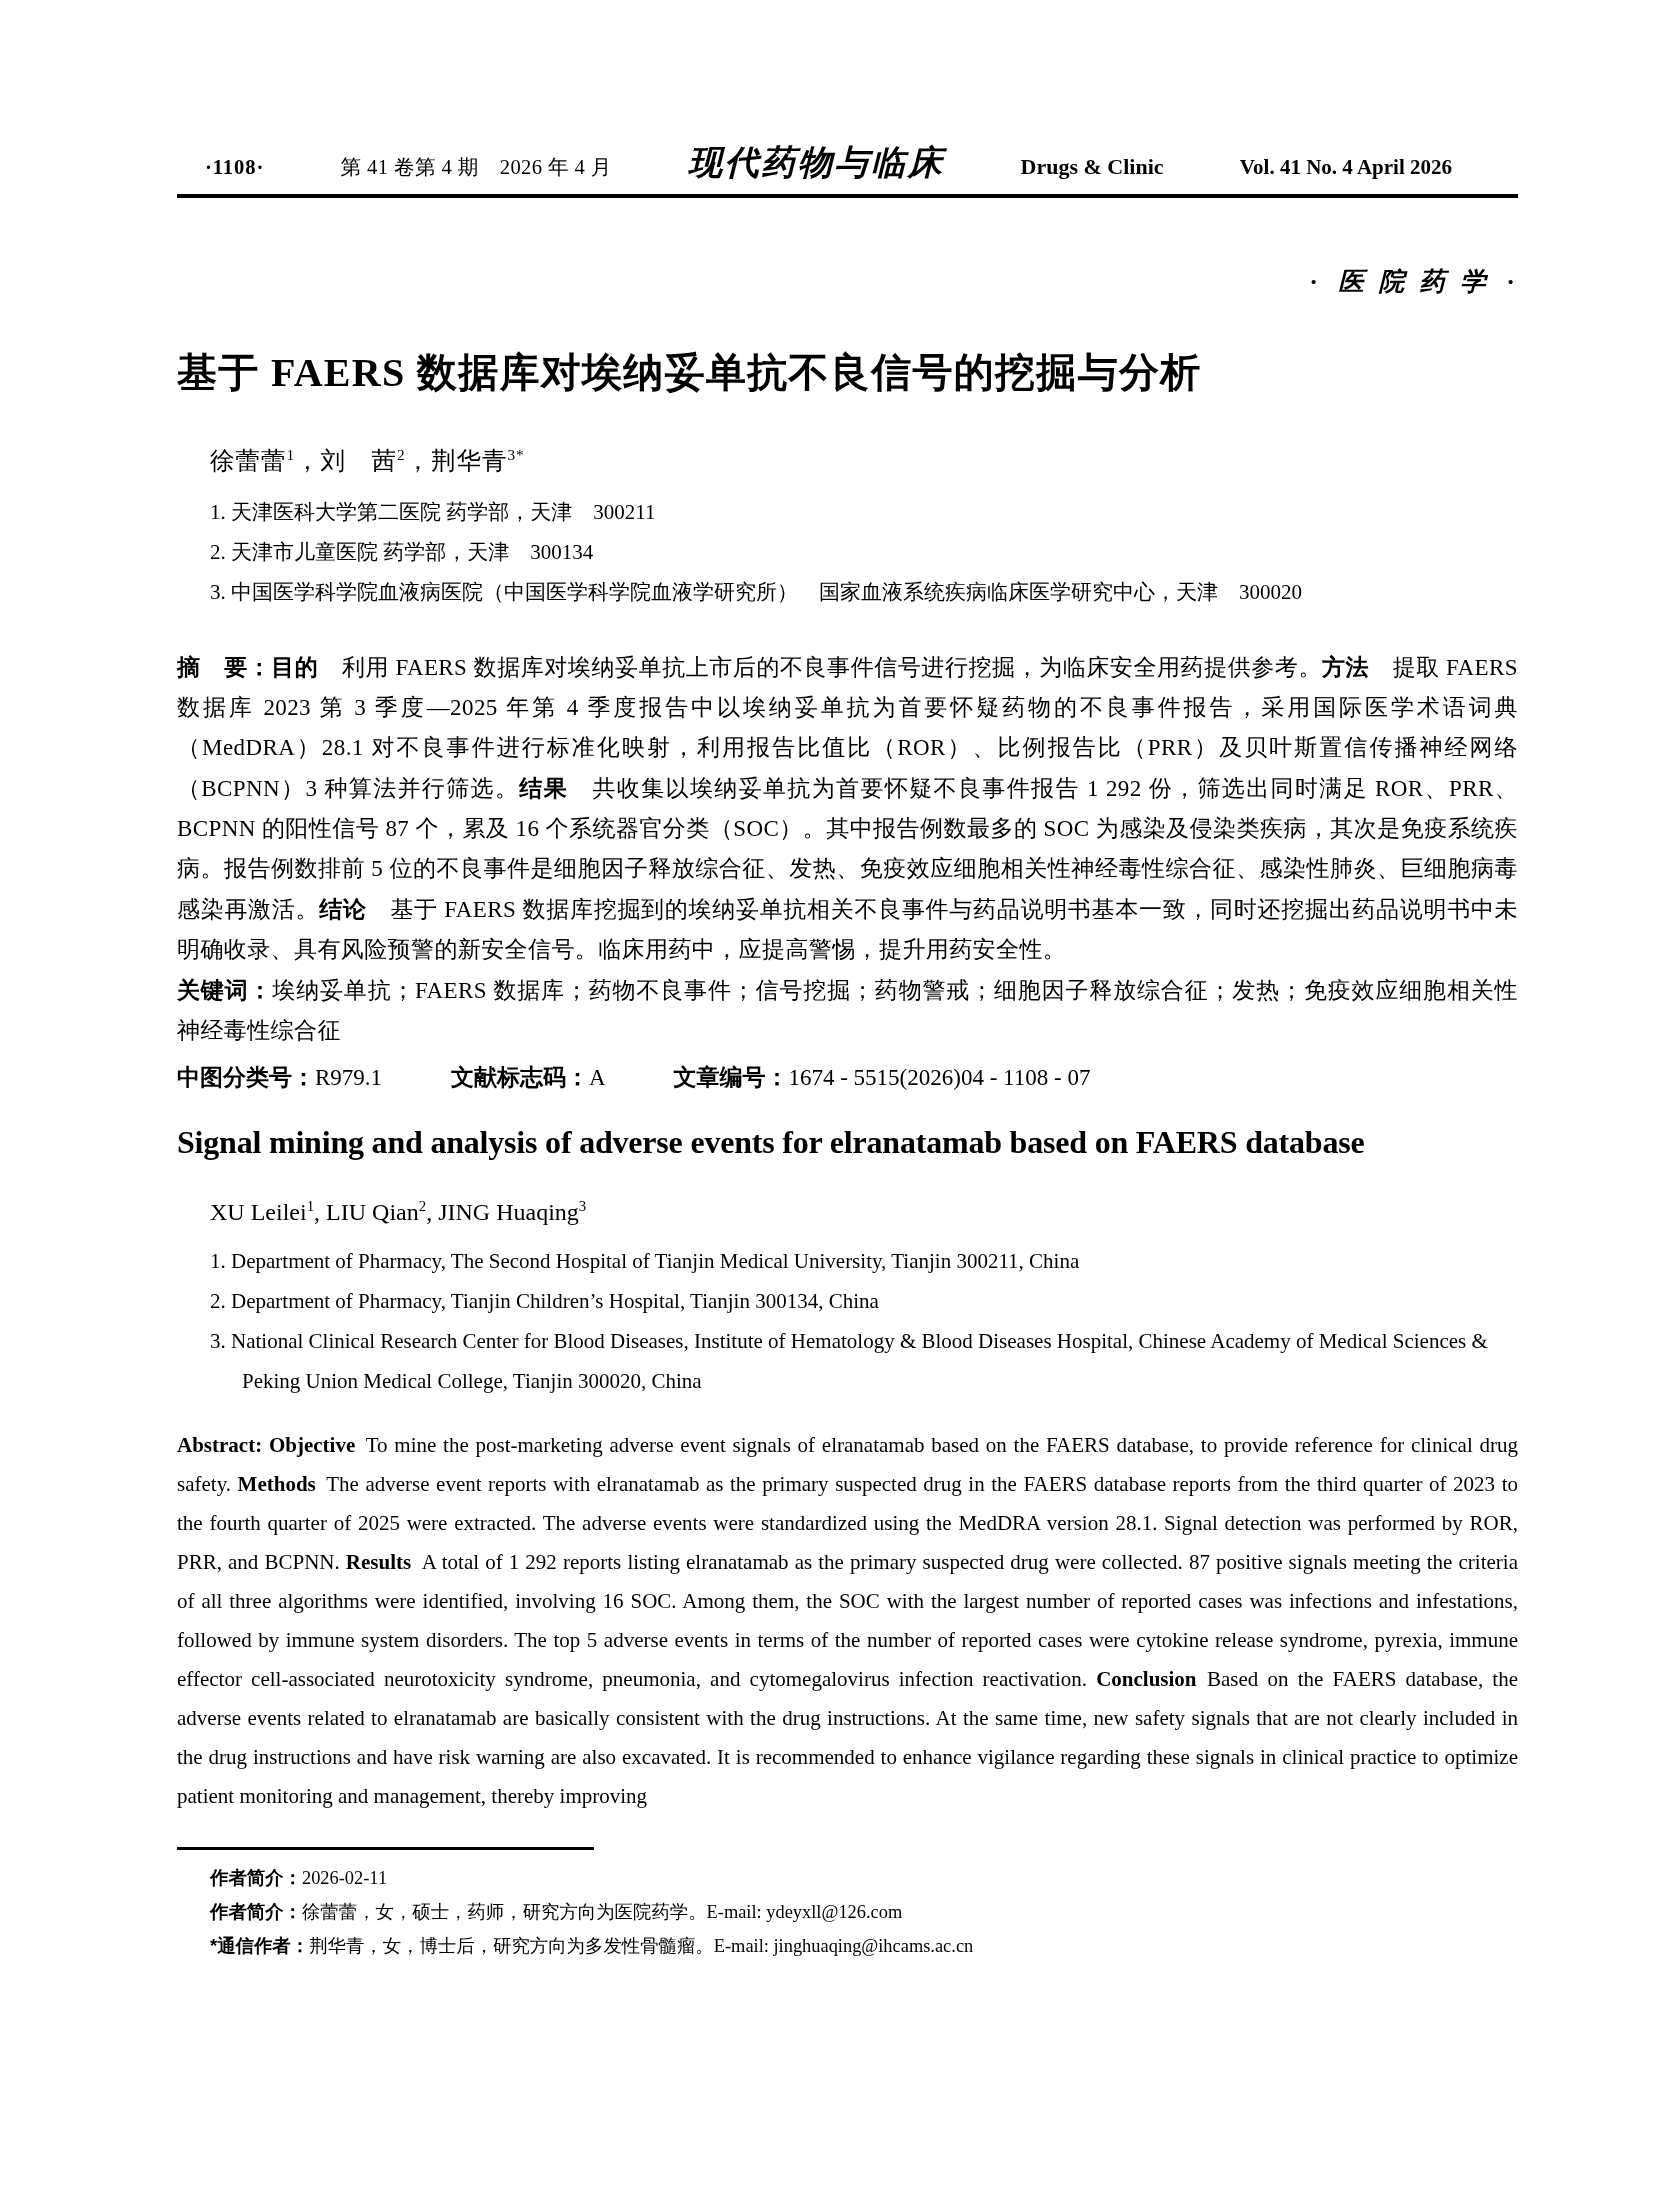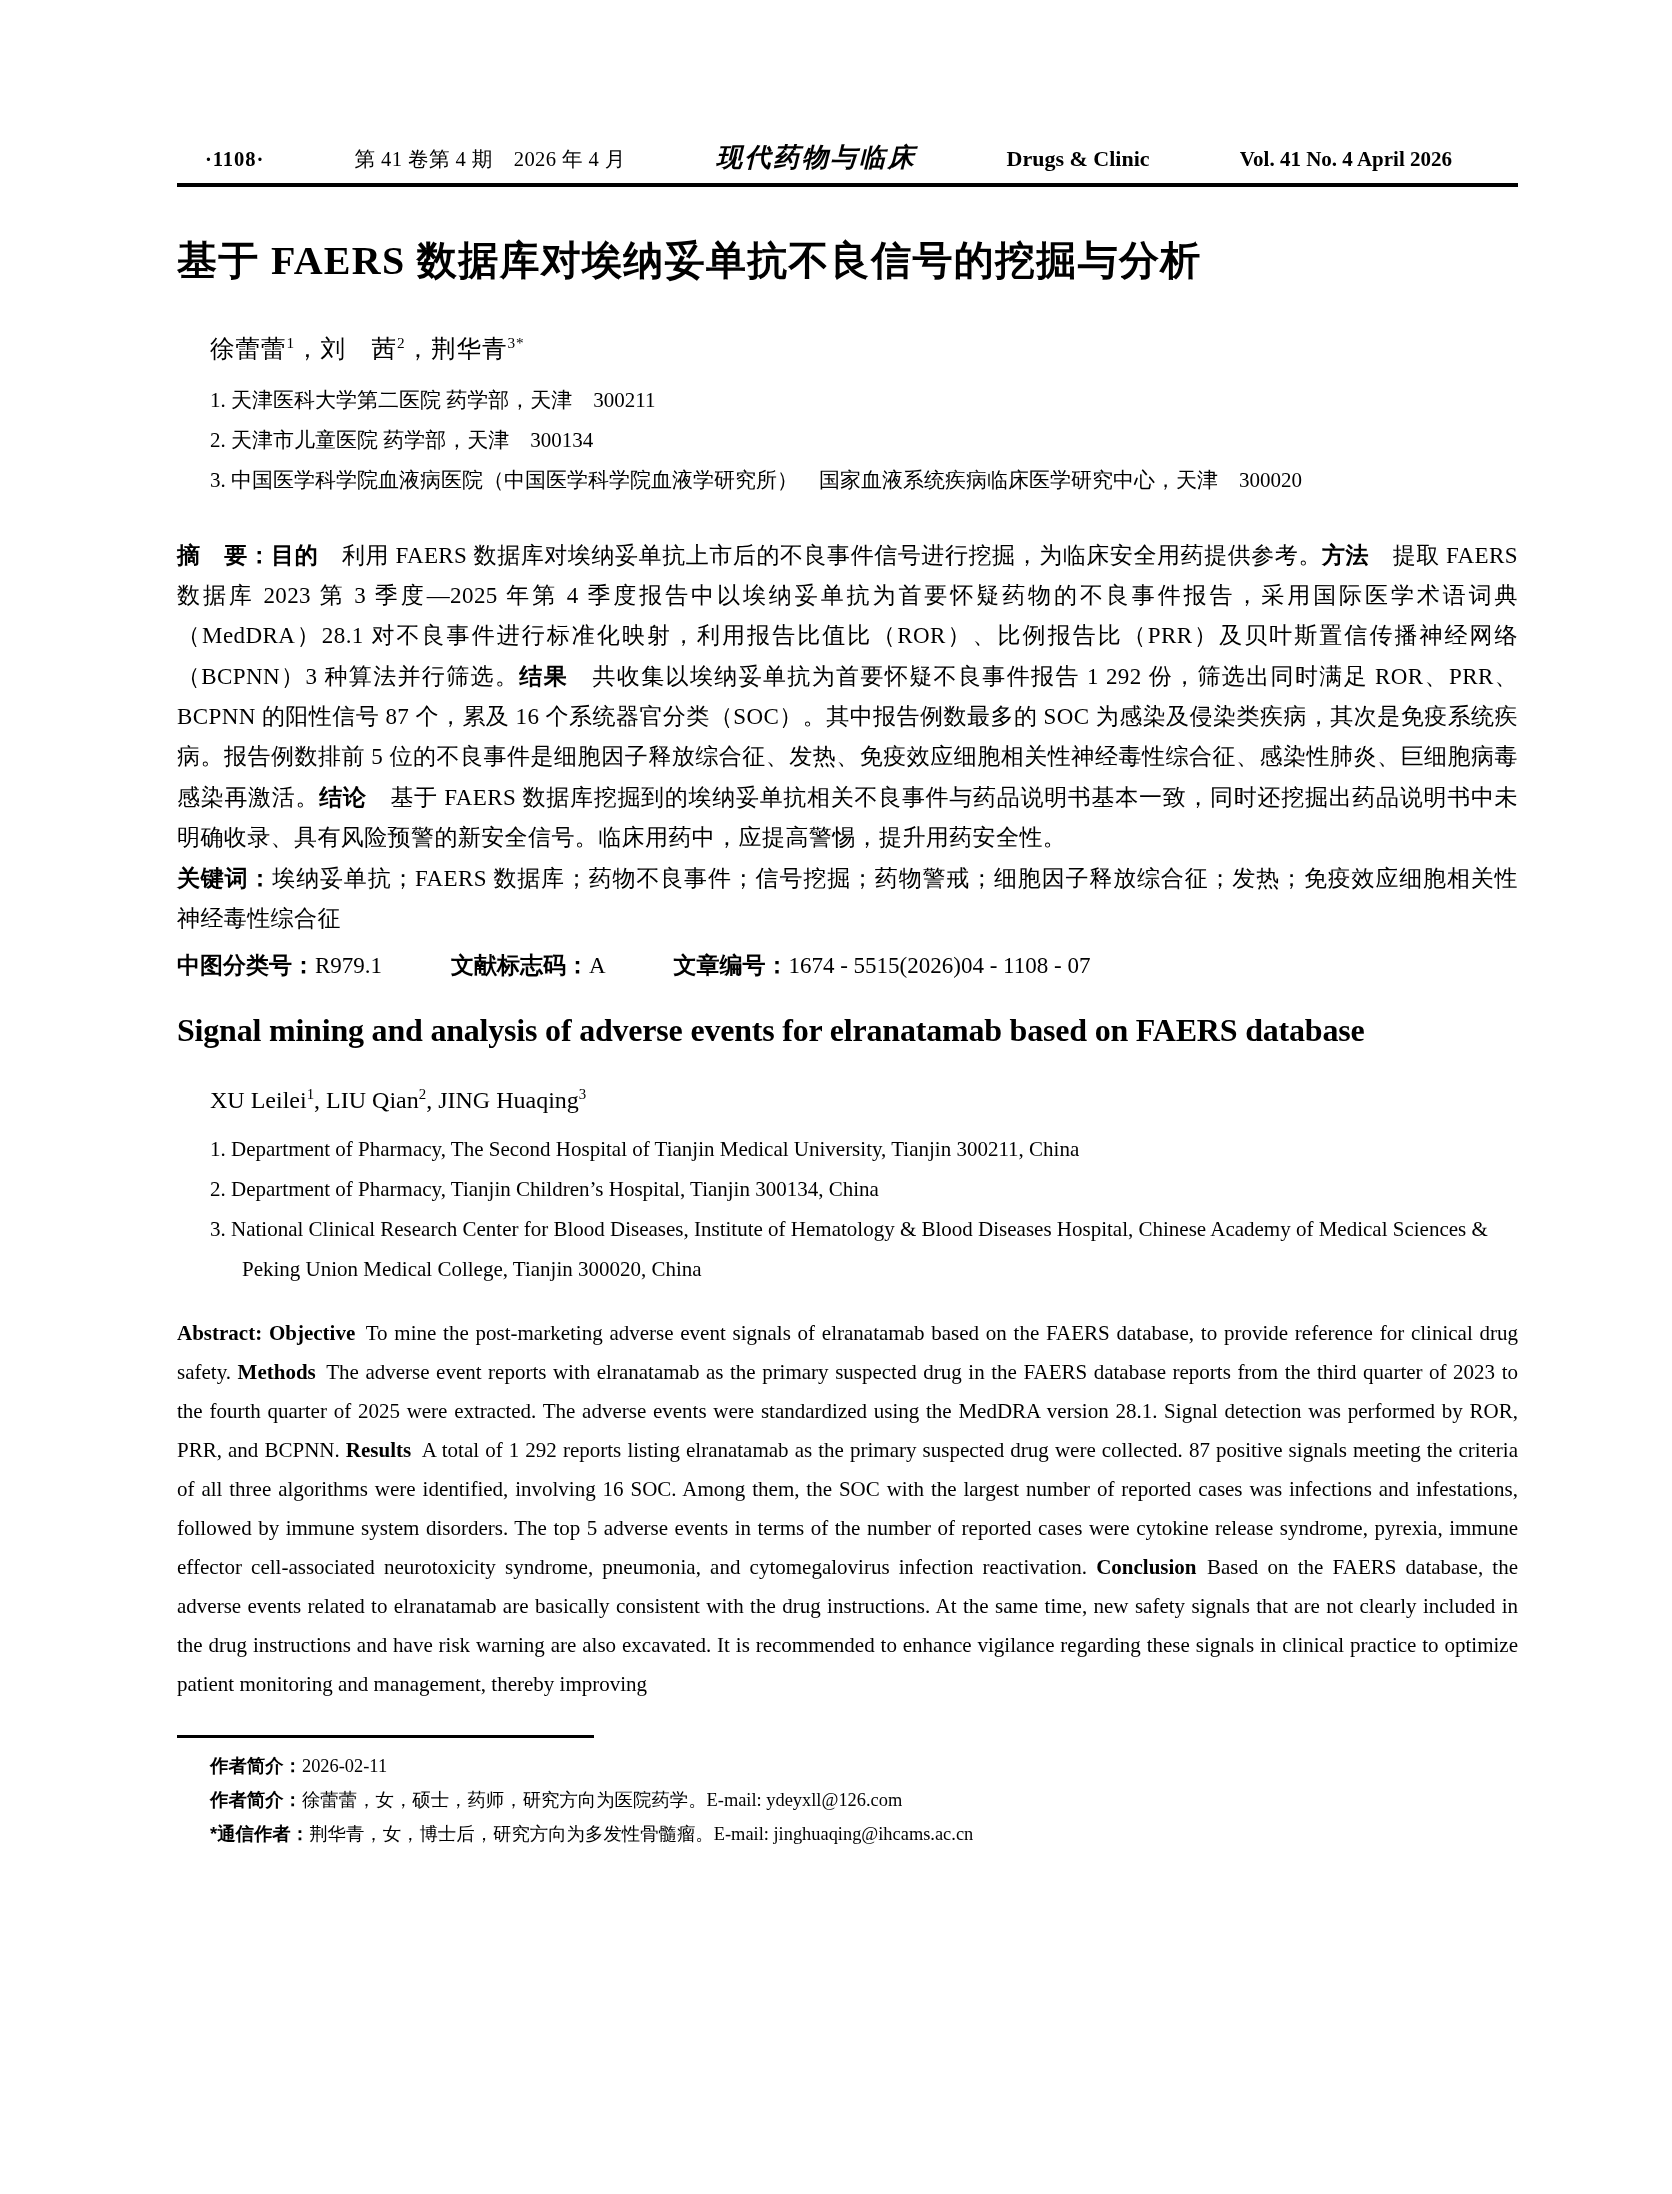--- a/index.html
+++ b/index.html
@@ -15,21 +15,21 @@
   }
   .hei{font-family:"Liberation Sans","DejaVu Sans",sans-serif;font-weight:bold;}
   .bold-serif{font-weight:bold;font-family:"Liberation Serif","DejaVu Serif",serif;}
   sup{font-size:0.62em;line-height:0;}
 
   
   .hdr{display:flex;align-items:baseline;justify-content:space-between;
        font-size:20.6px;padding-right:66px;}
   .hdr .pgnum{font-weight:bold;letter-spacing:0.9px;margin-left:28px;}
   .hdr .iss-cn{letter-spacing:0.4px;}
-  .hdr .jcn{font-size:26px;font-weight:bold;font-style:italic;letter-spacing:2.6px;}
+  .hdr .jcn{font-size:34px;font-weight:bold;font-style:italic;letter-spacing:2.6px;}
   .hdr .jen{font-weight:bold;font-size:22px;}
   .hdr .ien{font-weight:bold;font-size:21px;}
   .hrule{margin-top:8px;height:3.5px;background:#000;}
 
   
   .section-mark{margin-top:66px;text-align:right;font-size:25.5px;font-weight:bold;
                 font-style:italic;letter-spacing:4.4px;}
 
   
   .title-cn{margin-top:46px;font-size:40px;font-weight:bold;letter-spacing:1.3px;white-space:nowrap;}
@@ -61,20 +61,21 @@
 
   <div class="hdr">
     <span class="pgnum">·1108·</span>
     <span class="iss-cn">第 41 卷第 4 期　2026 年 4 月</span>
     <span class="jcn">现代药物与临床</span>
     <span class="jen">Drugs &amp; Clinic</span>
     <span class="ien">Vol. 41 No. 4 April 2026</span>
   </div>
   <div class="hrule"></div>
 
+  <div class="section-mark">· 医 院 药 学 ·</div>
 
   <h1 class="title-cn" style="margin:46px 0 0 0;">基于 FAERS 数据库对埃纳妥单抗不良信号的挖掘与分析</h1>
 
   <div class="authors-cn"><span>徐蕾蕾</span><sup>1</sup><span>，刘　茜</span><sup>2</sup><span>，荆华青</span><sup>3*</sup></div>
 
   <div class="affils-cn">
     <div>1. 天津医科大学第二医院 药学部，天津　300211</div>
     <div>2. 天津市儿童医院 药学部，天津　300134</div>
     <div>3. 中国医学科学院血液病医院（中国医学科学院血液学研究所）　国家血液系统疾病临床医学研究中心，天津　300020</div>
   </div>

